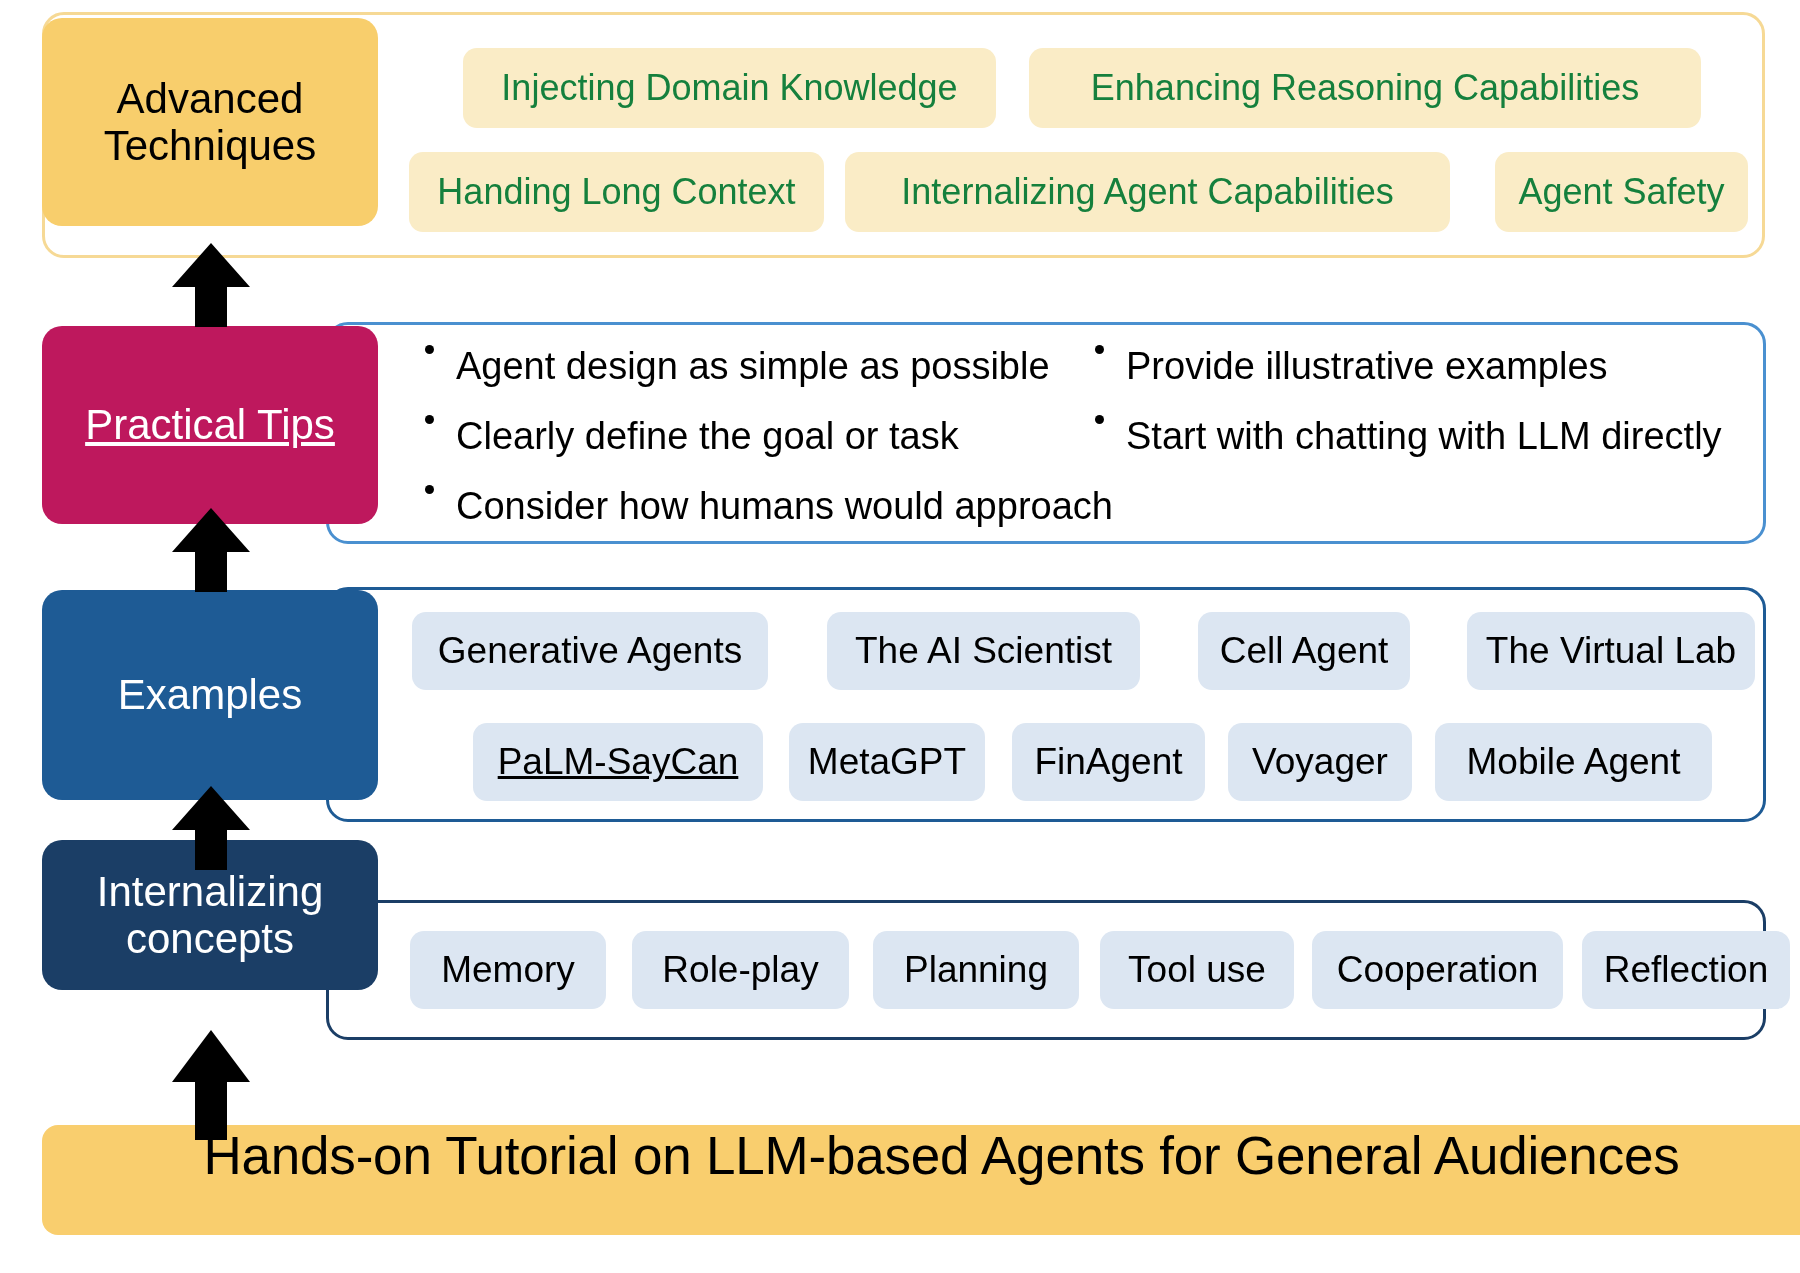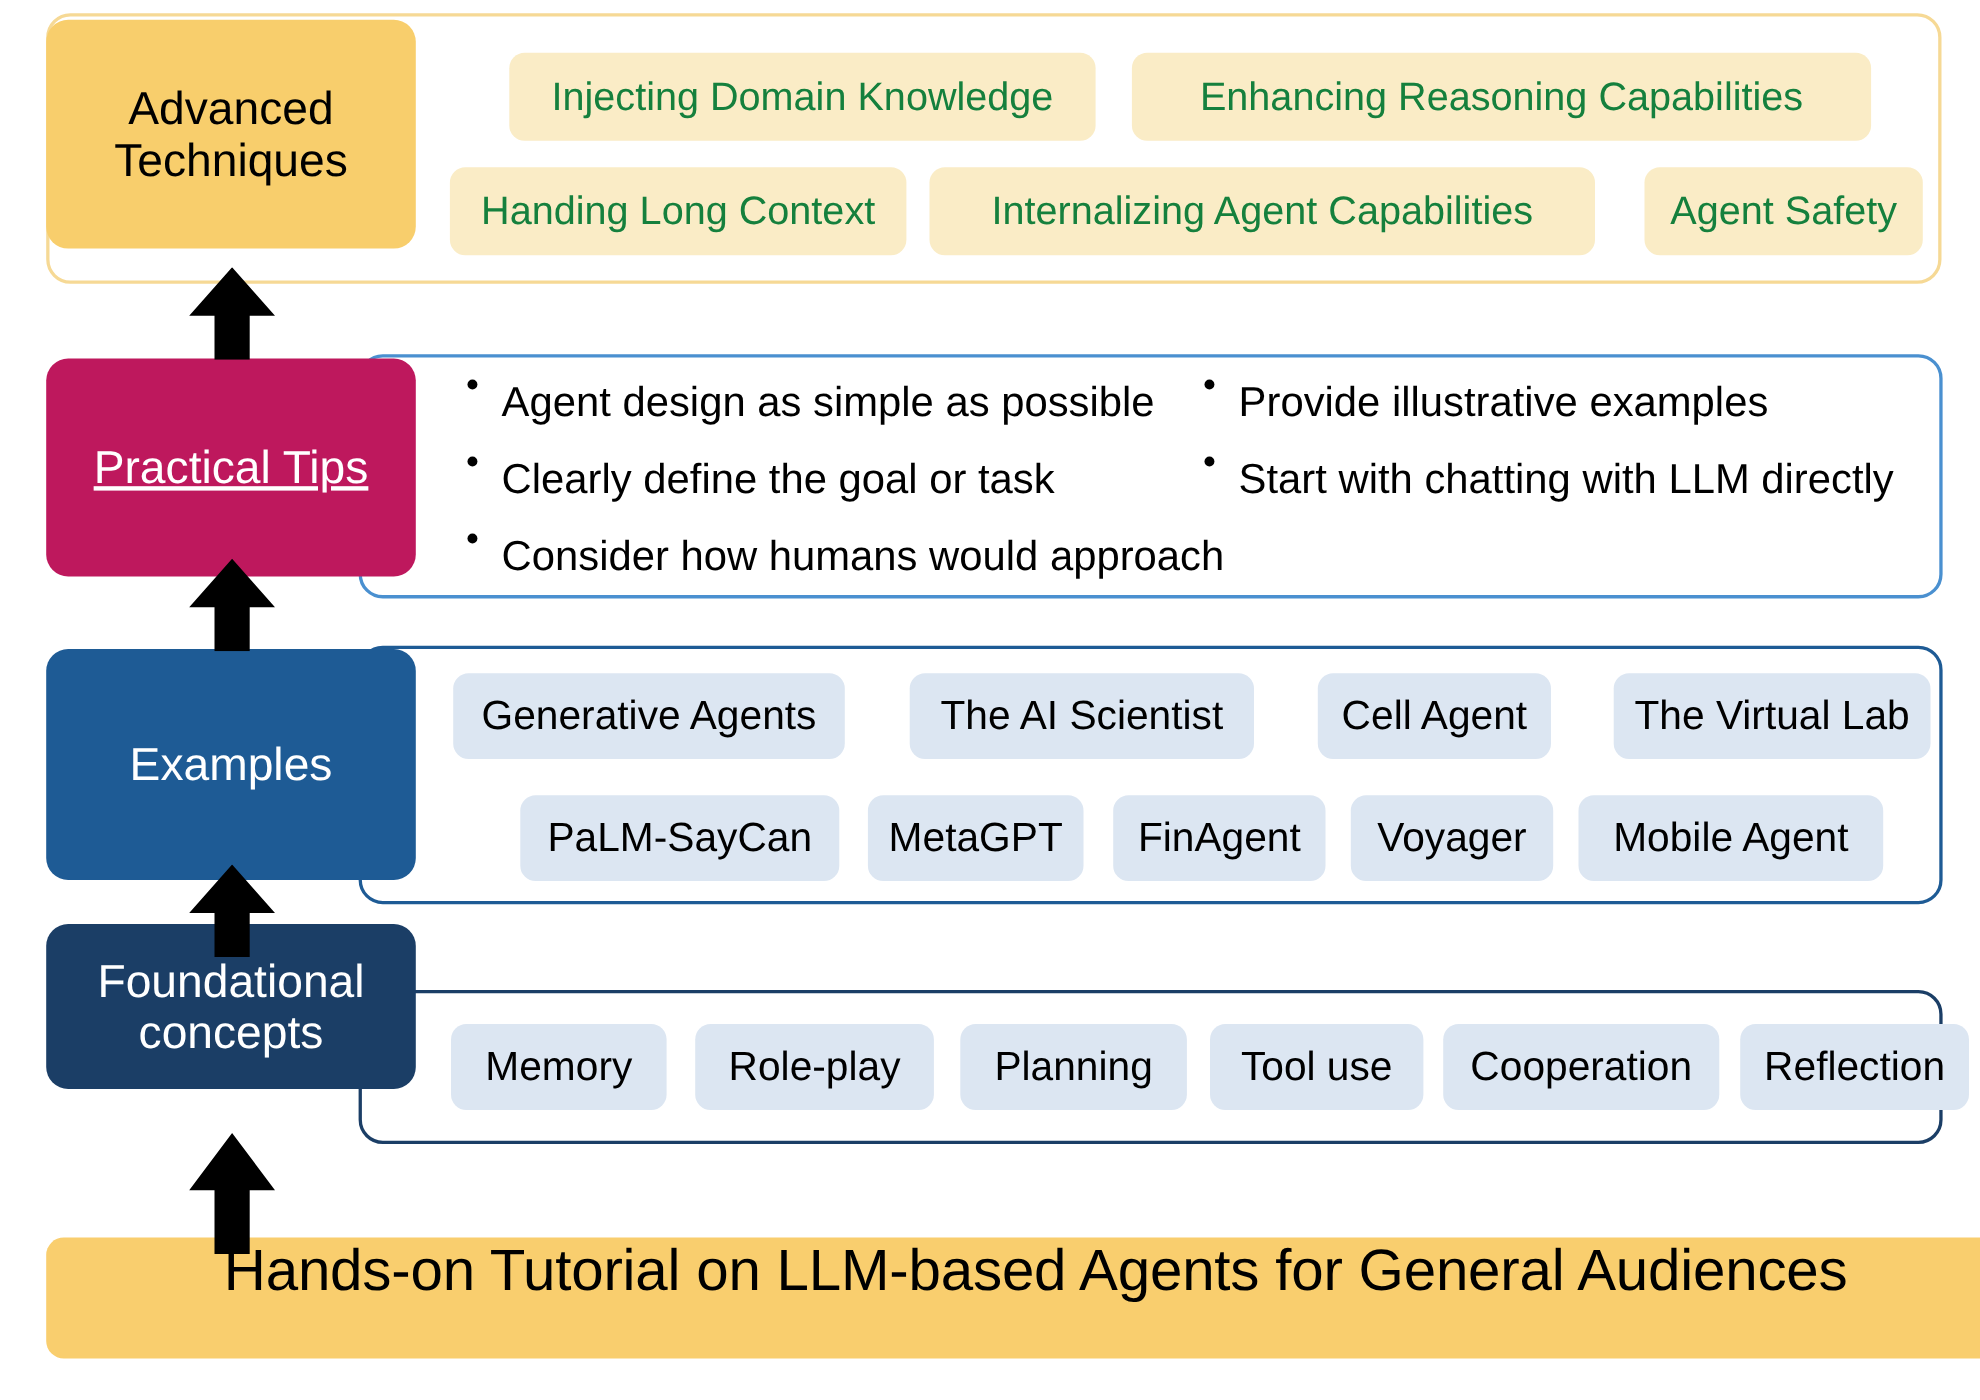--- a/index.html
+++ b/index.html
@@ -175,21 +175,21 @@
   <div class="pill icy" style="left:827px;top:612px;width:313px;height:78px;font-size:37px;">
     <span>The AI Scientist</span>
   </div>
   <div class="pill icy" style="left:1198px;top:612px;width:212px;height:78px;font-size:37px;">
     <span>Cell Agent</span>
   </div>
   <div class="pill icy" style="left:1467px;top:612px;width:288px;height:78px;font-size:37px;">
     <span>The Virtual Lab</span>
   </div>
 
-  <div class="pill icy" style="left:473px;top:723px;width:290px;height:78px;font-size:37px;">
+  <div class="pill icy" style="left:473px;top:723px;width:290px;height:78px;font-size:37px;text-decoration:underline;">
     <span>PaLM-SayCan</span>
   </div>
   <div class="pill icy" style="left:789px;top:723px;width:196px;height:78px;font-size:37px;">
     <span>MetaGPT</span>
   </div>
   <div class="pill icy" style="left:1012px;top:723px;width:193px;height:78px;font-size:37px;">
     <span>FinAgent</span>
   </div>
   <div class="pill icy" style="left:1228px;top:723px;width:184px;height:78px;font-size:37px;">
     <span>Voyager</span>
@@ -199,21 +199,21 @@
   </div>
 
   <svg class="arrow" style="left:170px;top:786px;width:82px;height:84px;" viewBox="0 0 82 84">
     <polygon points="41,0 80,44 57,44 57,84 25,84 25,44 2,44" fill="#000000"></polygon>
   </svg>
 
   <div class="row-box deepnavy" style="left:326px;top:900px;width:1440px;height:140px;"></div>
 
   <div class="label-chip navyblue" style="left:42px;top:840px;width:336px;height:150px;font-size:42px;">
     <div>
-      <div>Foundational</div>
+      <div>Internalizing</div>
       <div>concepts</div>
     </div>
   </div>
 
   <div class="pill icy" style="left:410px;top:931px;width:196px;height:78px;font-size:37px;">
     <span>Memory</span>
   </div>
   <div class="pill icy" style="left:632px;top:931px;width:217px;height:78px;font-size:37px;">
     <span>Role-play</span>
   </div>

